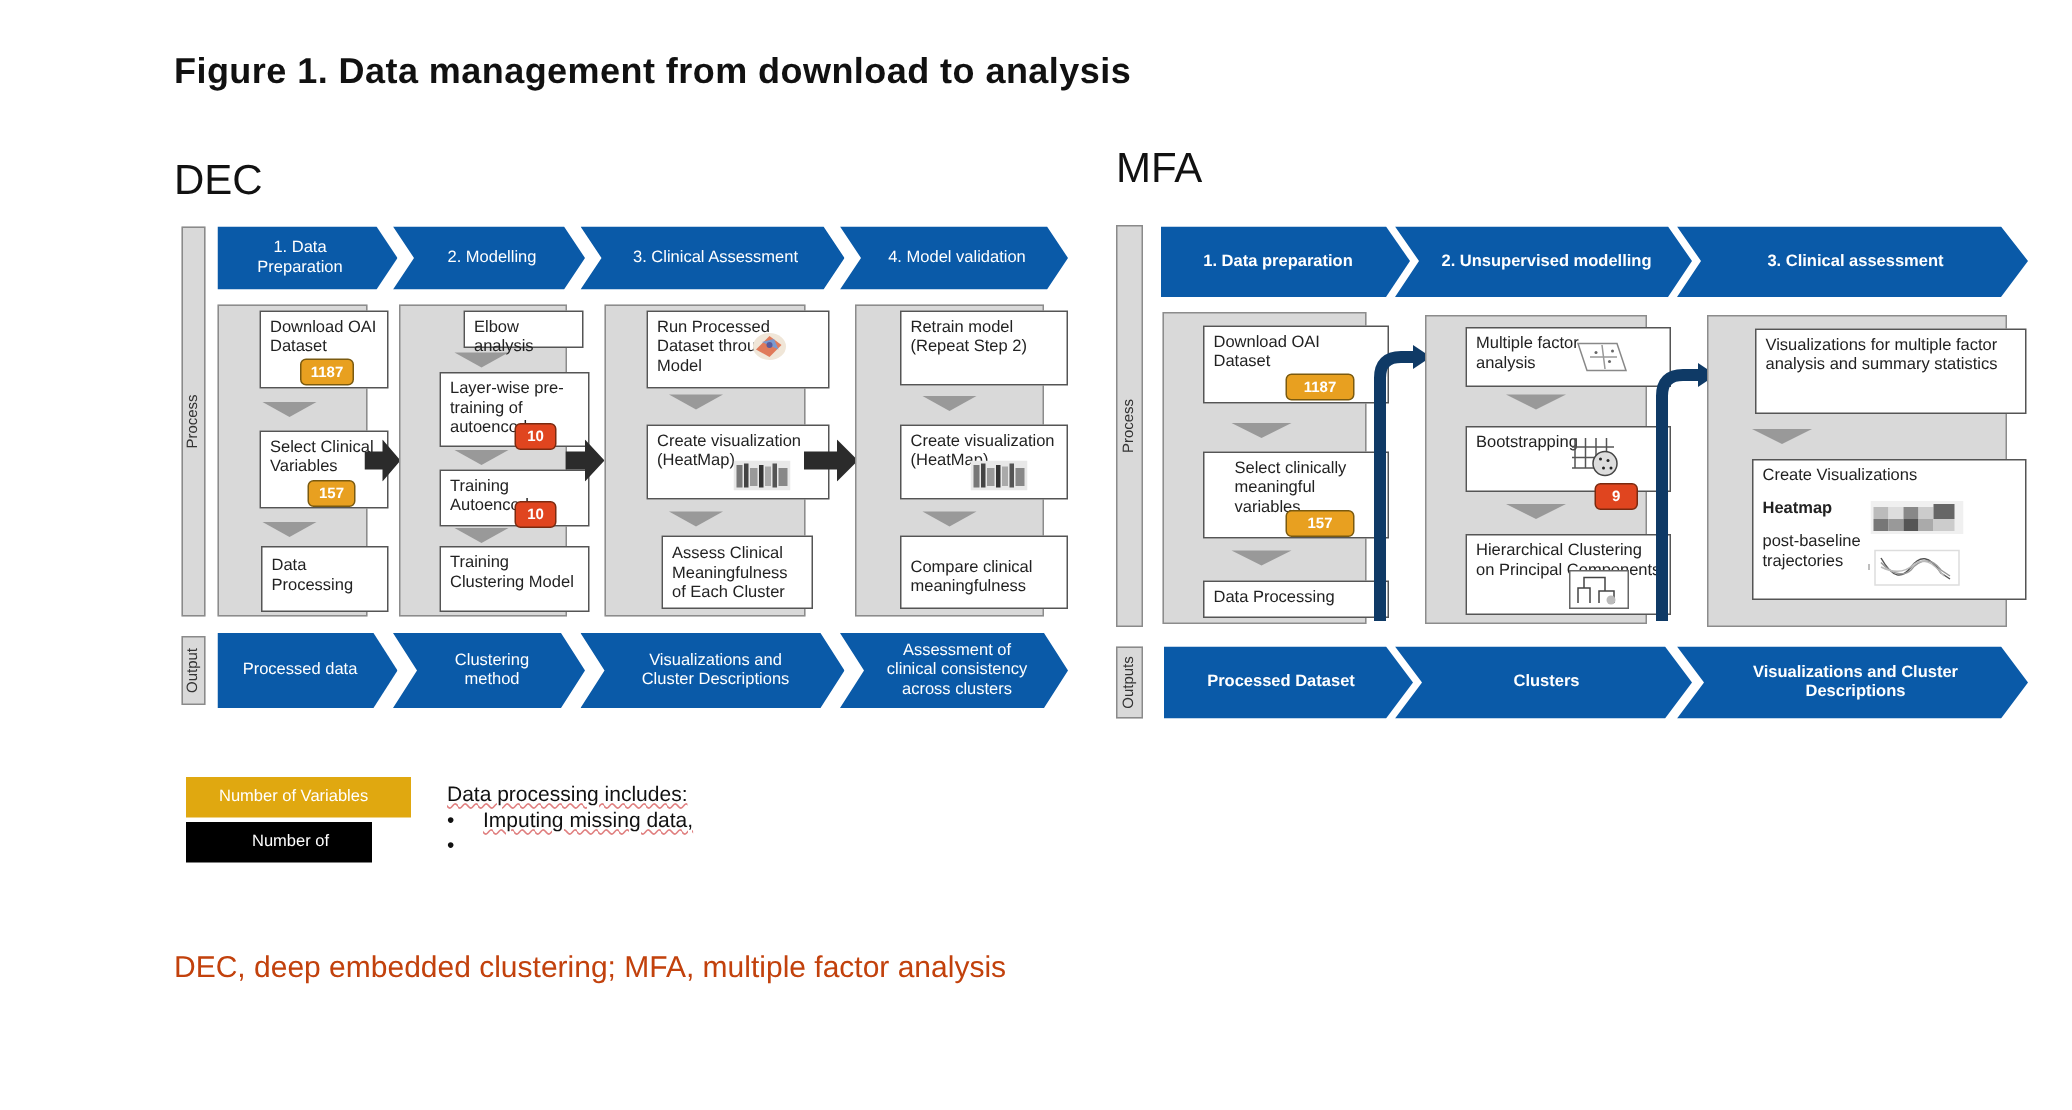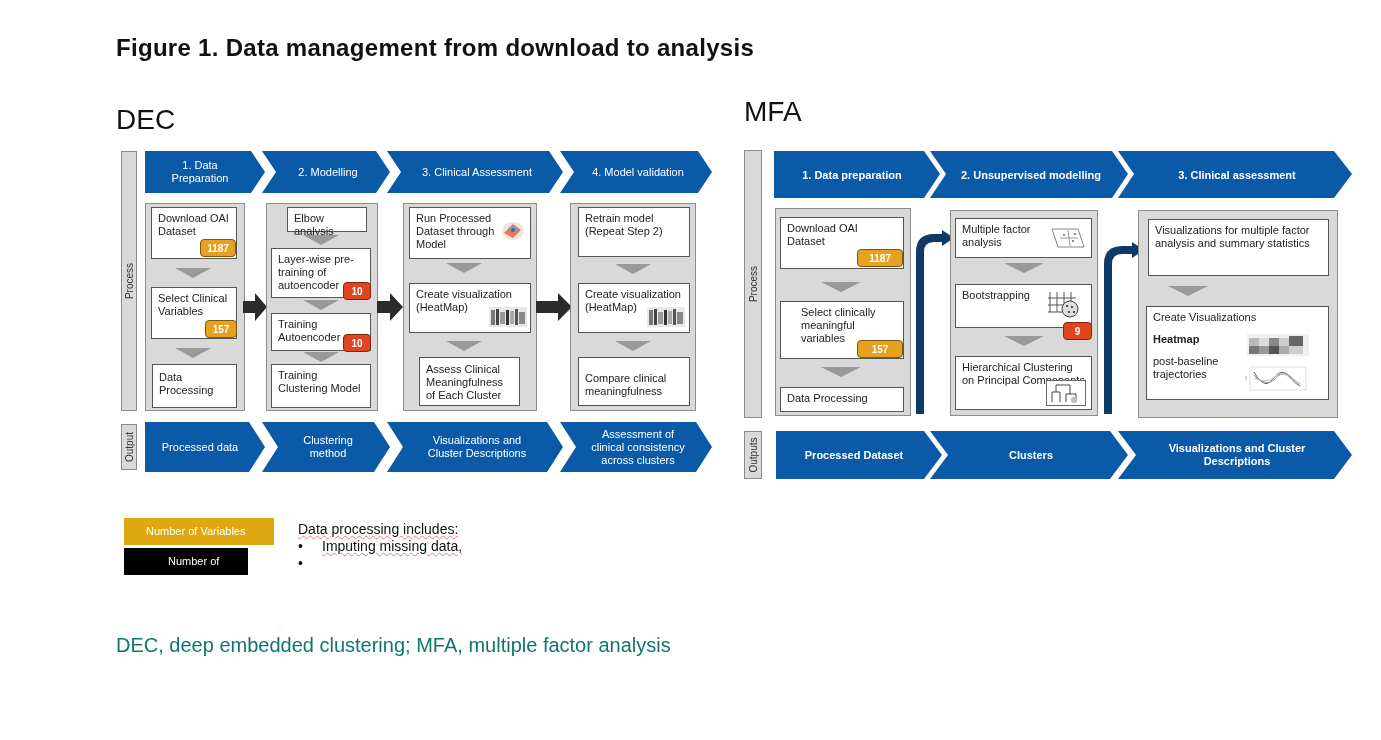--- a/index.html
+++ b/index.html
@@ -9,30 +9,30 @@
   .fig-title { left: 116px; top: 34px; font-size: 24px; font-weight: bold; color: #111; letter-spacing: 0.3px; }
   .sec-title { font-size: 28px; color: #111; }
   .side-label { background: #d9d9d9; border: 1px solid #8a8a8a; }
   .side-label span { position: absolute; left: 50%; top: 50%; transform: translate(-50%,-50%) rotate(-90deg); font-size: 10px; color: #333; white-space: nowrap; }
   .chev { position: absolute; }
   .chev svg { position: absolute; left: 0; top: 0; width: 100%; height: 100%; }
   .chev .lbl { position: absolute; left: 0; right: 0; top: 50%; transform: translateY(-50%); text-align: center; color: #ffffff; font-size: 11px; line-height: 13px; padding: 0 18px 0 22px; }
   .chev.first .lbl { padding-left: 8px; }
   .chev.bold .lbl { font-weight: bold; }
   .panel { background: #d9d9d9; border: 1px solid #8c8c8c; }
-  .box { position: absolute; background: #ffffff; border: 1px solid #555; font-size: 11px; line-height: 13px; padding: 4px 6px; color: #222; }
+  .box { position: absolute; background: #ffffff; border: 1px solid #555; font-size: 11px; line-height: 13px; padding: 4px 6px; color: #222; margin-left: 22px; }
   .tri { position: absolute; width: 0; height: 0; border-left: 18px solid transparent; border-right: 18px solid transparent; border-top: 10px solid #999; }
   .badge { position: absolute; border-radius: 4px; color: #fff; font-size: 10px; font-weight: bold; text-align: center; line-height: 18px; height: 18px; border: 1px solid #7a5a10; }
   .badge.orange { background: #e8a020; }
   .badge.red { background: #e0451f; border-color: #7a2a10; }
   .arrow-right { position: absolute; }
   .legend-box { position: absolute; color: #fff; font-size: 11px; line-height: 26px; padding-left: 22px; }
   .note { font-size: 14px; line-height: 17px; color: #111; }
   .underline { text-decoration: underline; text-decoration-color: #e08080; text-decoration-style: wavy; text-decoration-thickness: 1px; }
-  .caption { left: 116px; top: 634px; font-size: 20px; color: #0f766e; }
+  .caption { left: 116px; top: 634px; font-size: 20px; color: #c2410c; }
   .thumb { position: absolute; }
 </style>
 </head>
 <body>
 
 <div class="abs fig-title">Figure 1. Data management from download to analysis</div>
 
 <div class="abs sec-title" style="left:116px;top:104px;">DEC</div>
 
 <div class="abs side-label" style="left:121px;top:151px;width:16px;height:260px;">

